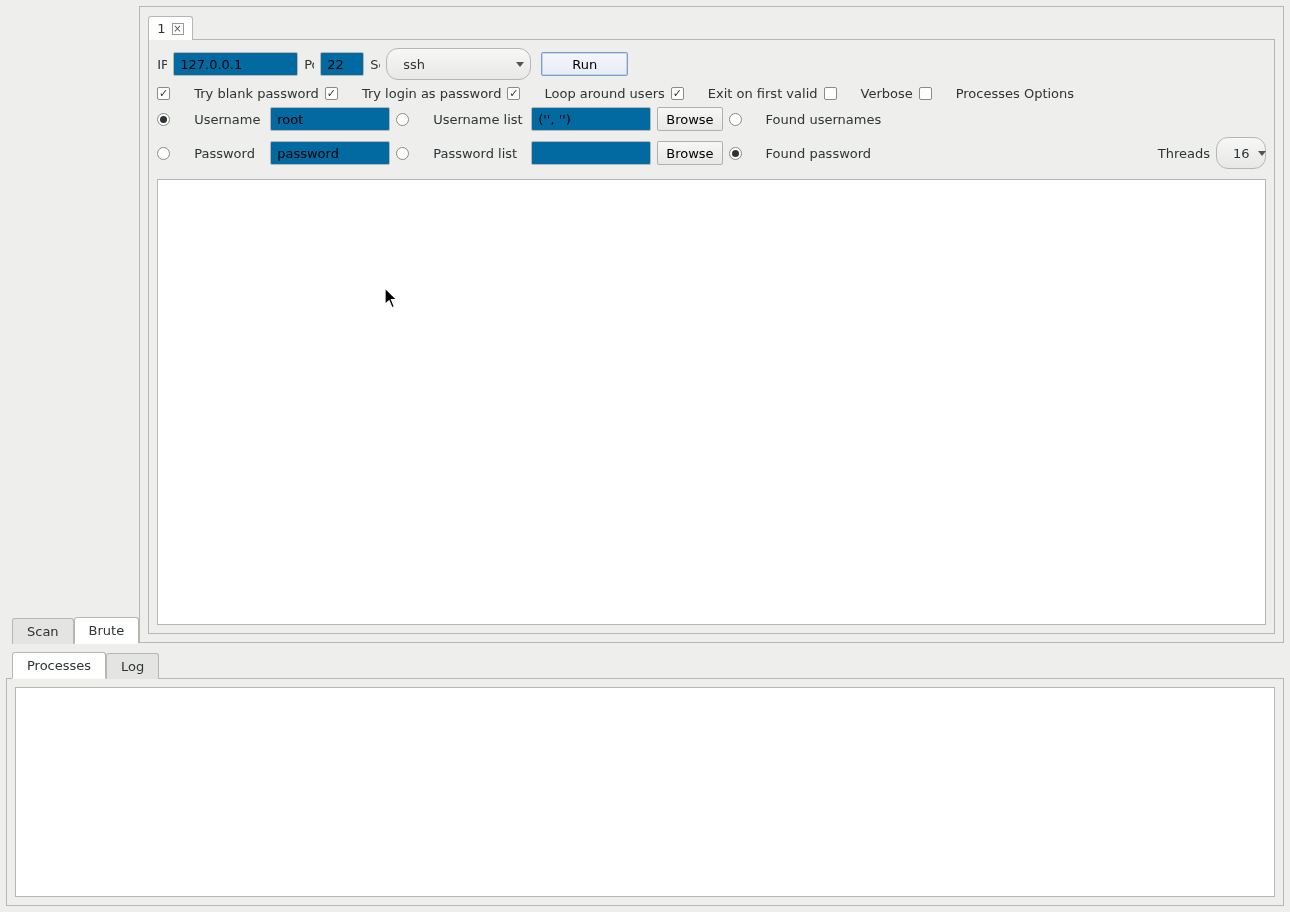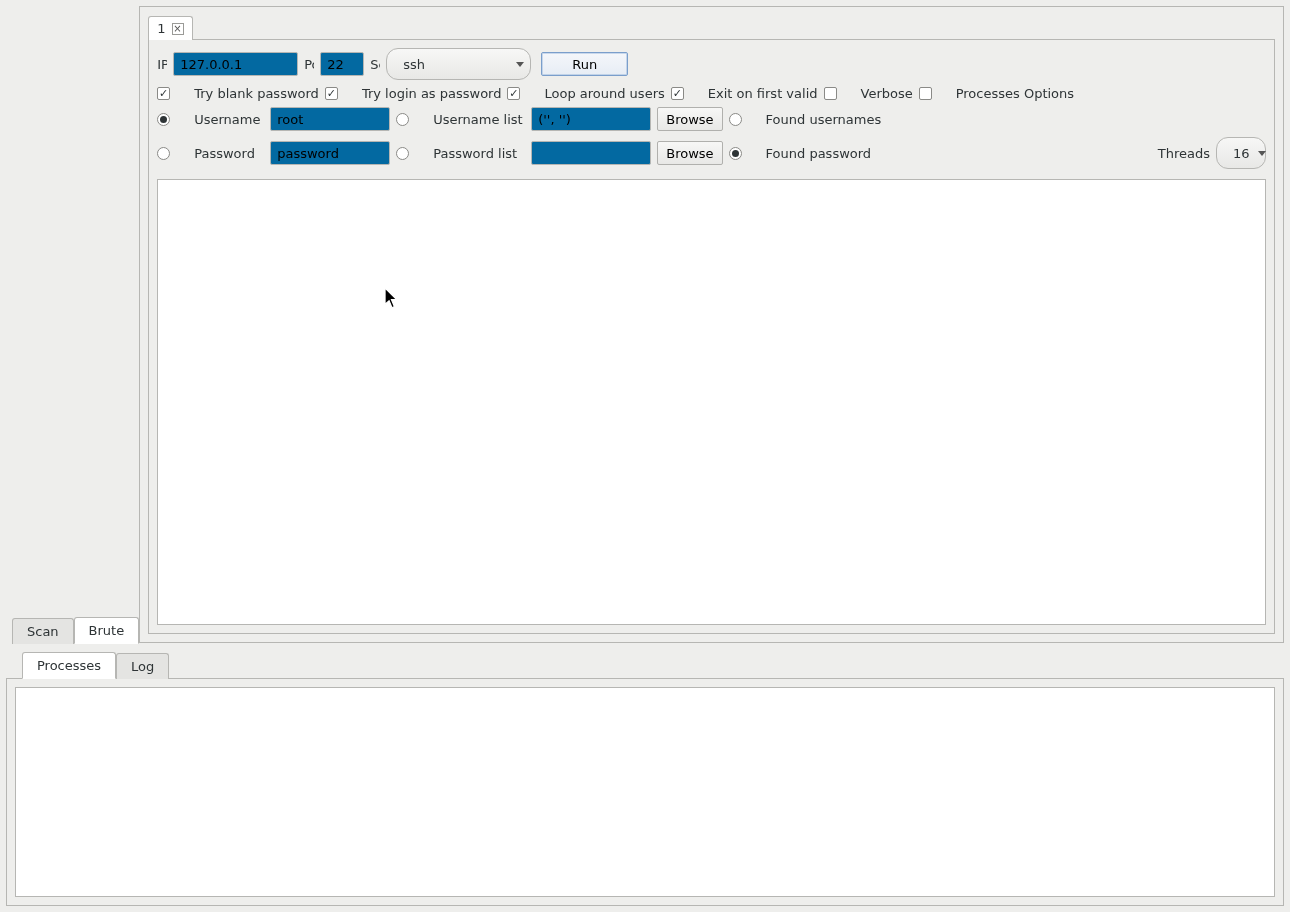--- a/index.html
+++ b/index.html
@@ -198,21 +198,21 @@
     border: 1px solid #b6b6b3;
     background: #ffffff;
   }
   
   .lower {
     display: flex;
     flex-direction: column;
     height: 255px;
     margin-top: 8px;
   }
-  .lower > .tabstrip { margin-left: 16px; }
+  .lower > .tabstrip { margin-left: 6px; }
   .lower-panel {
     border: 1px solid #b6b6b3;
     background: #eeeeec;
     flex: 1 1 auto;
     padding: 8px;
     display: flex;
   }
   .lower-output {
     flex: 1 1 auto;
     border: 1px solid #b6b6b3;

